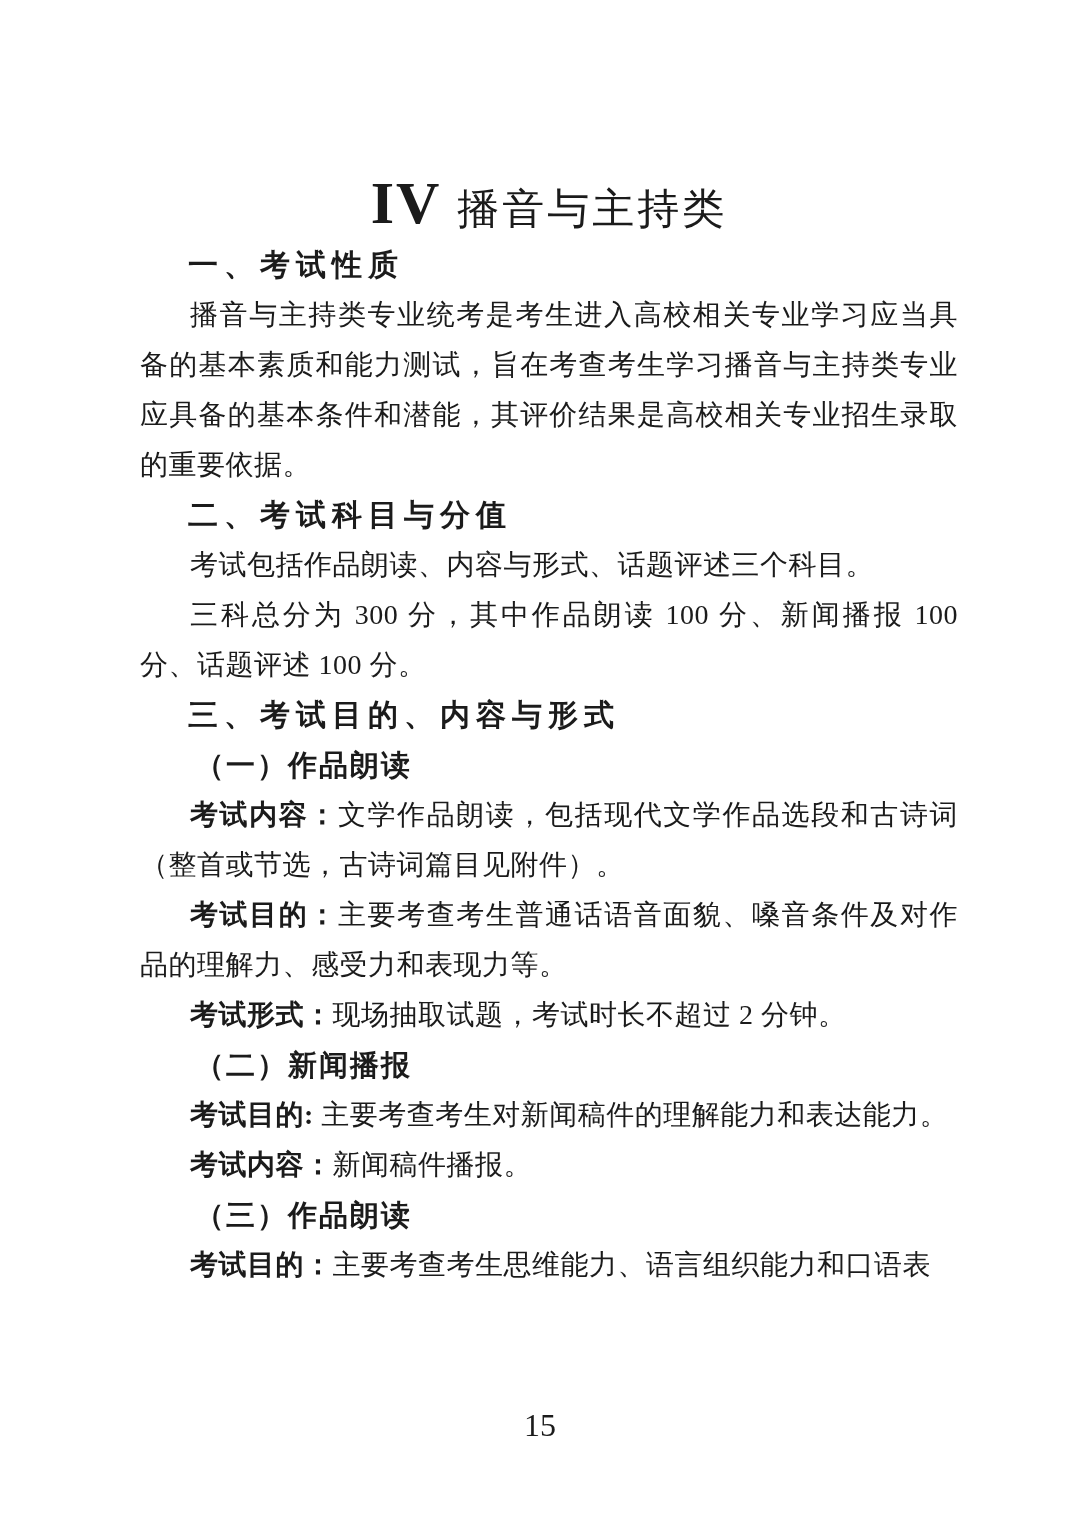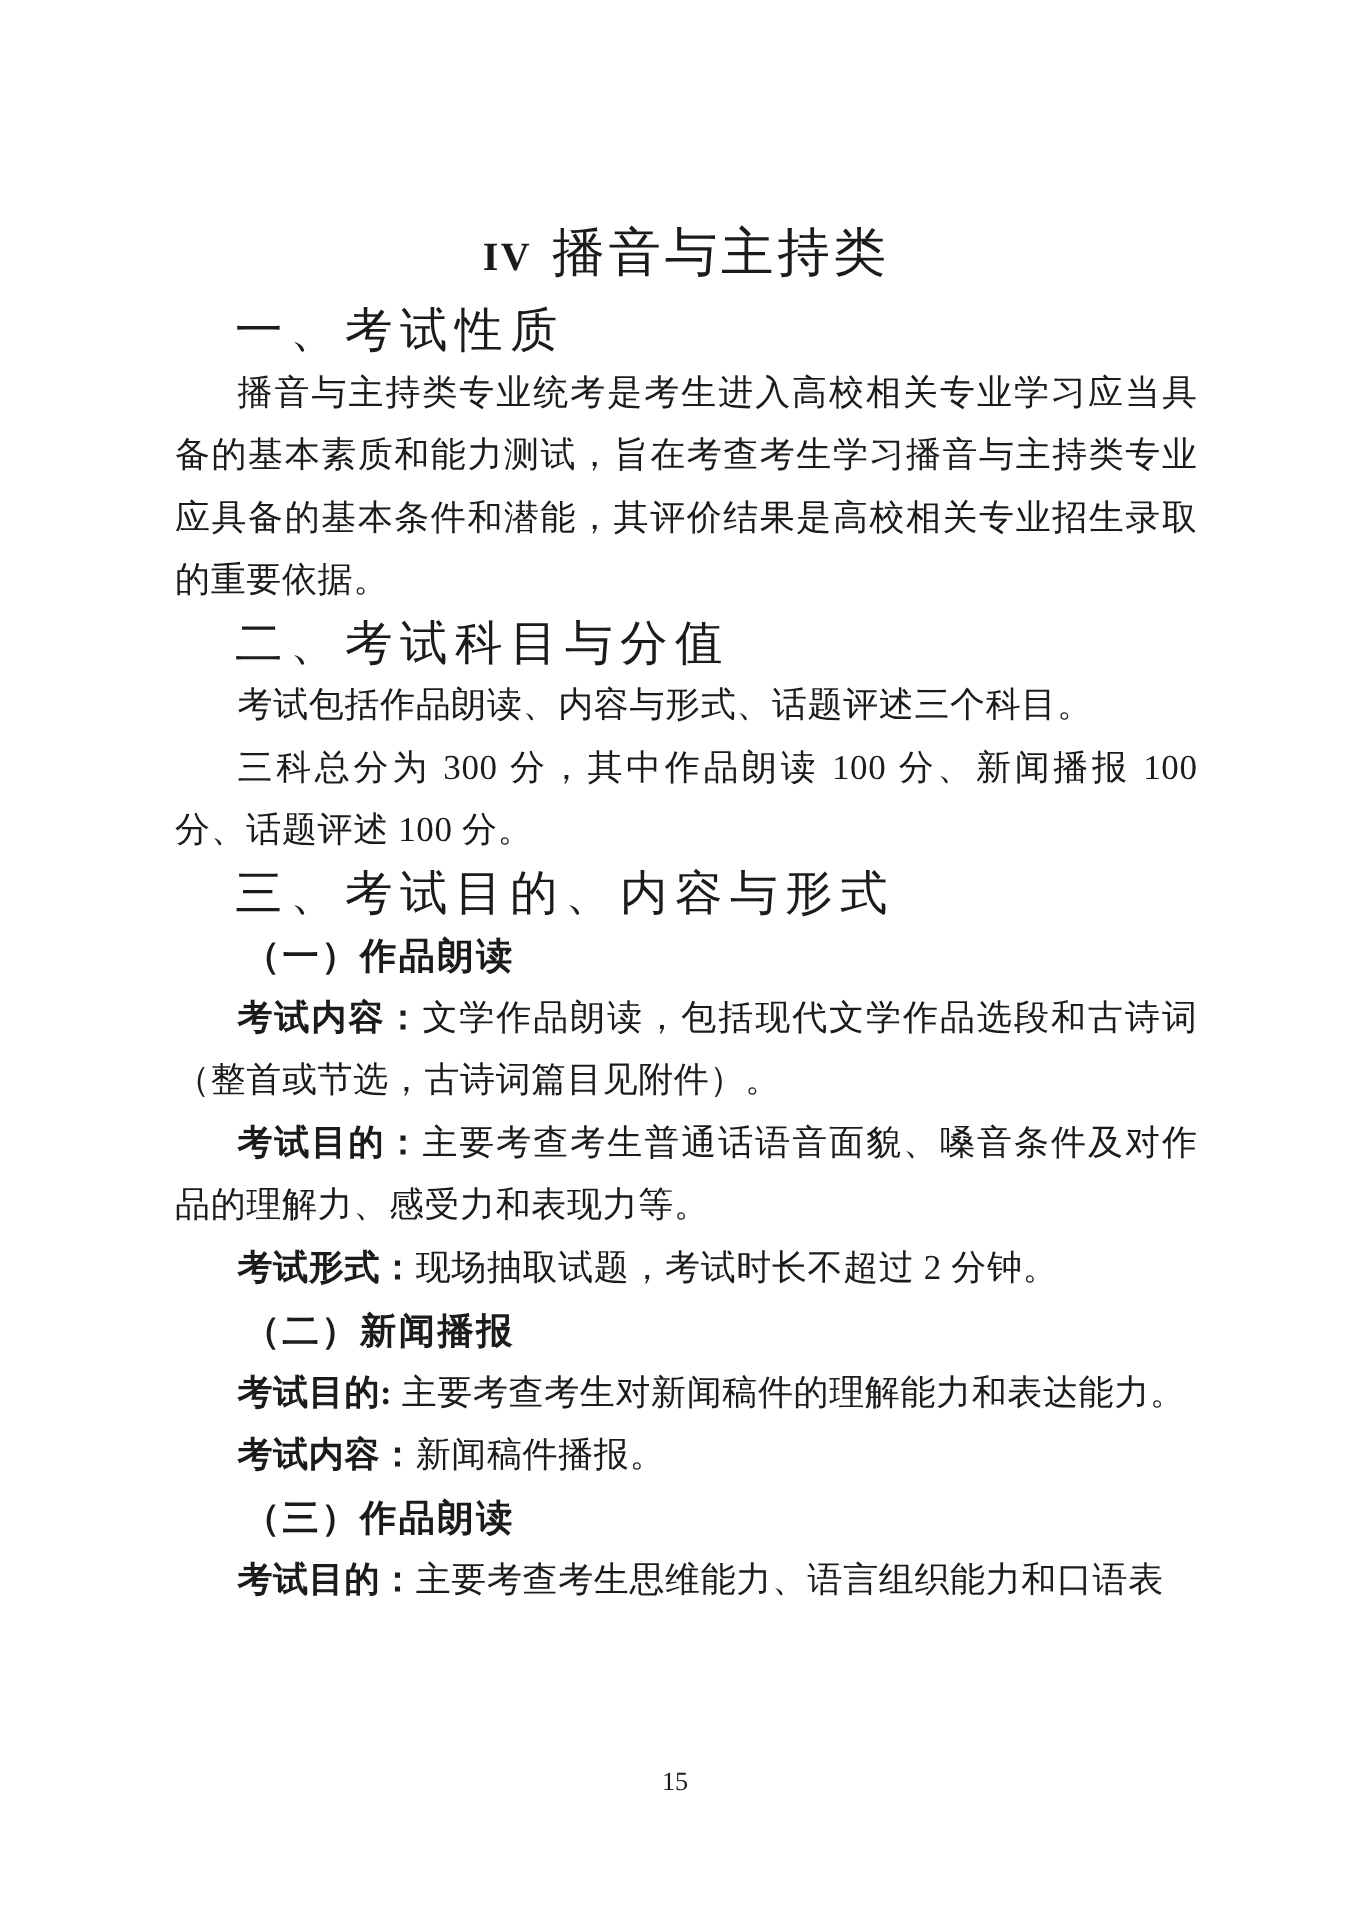--- a/index.html
+++ b/index.html
@@ -23,35 +23,35 @@
   }
   .doc-title {
     margin-top: 166px;
     height: 74px;
     line-height: 74px;
     text-align: center;
     white-space: nowrap;
   }
   .doc-title .roman {
     font-family: "Liberation Serif", serif;
-    font-size: 32px;
+    font-size: 60px;
     font-weight: 600;
     letter-spacing: 2px;
     margin-right: 16px;
   }
   .doc-title .cn {
     font-size: 42px;
     font-weight: 400;
     letter-spacing: 3px;
     font-family: "Liberation Serif", serif;
   }
   .h1 {
     line-height: 50px;
-    font-size: 38px;
-    font-weight: normal;
+    font-size: 30px;
+    font-weight: bold;
     font-family: "Liberation Sans", sans-serif;
     padding-left: 48px;
     letter-spacing: 6px;
     margin: 0;
   }
   .h2 {
     line-height: 50px;
     font-size: 29px;
     font-weight: bold;
     padding-left: 55px;
@@ -70,21 +70,21 @@
   }
   .para .lbl {
     font-weight: bold;
   }
   .pagenum {
     position: absolute;
     top: 1408px;
     left: 0;
     width: 100%;
     text-align: center;
-    font-size: 21px;
+    font-size: 32px;
     line-height: 34px;
     font-family: "Liberation Serif", serif;
   }
 </style>
 </head>
 <body>
 
 <div class="content">
 
   <div class="doc-title">

